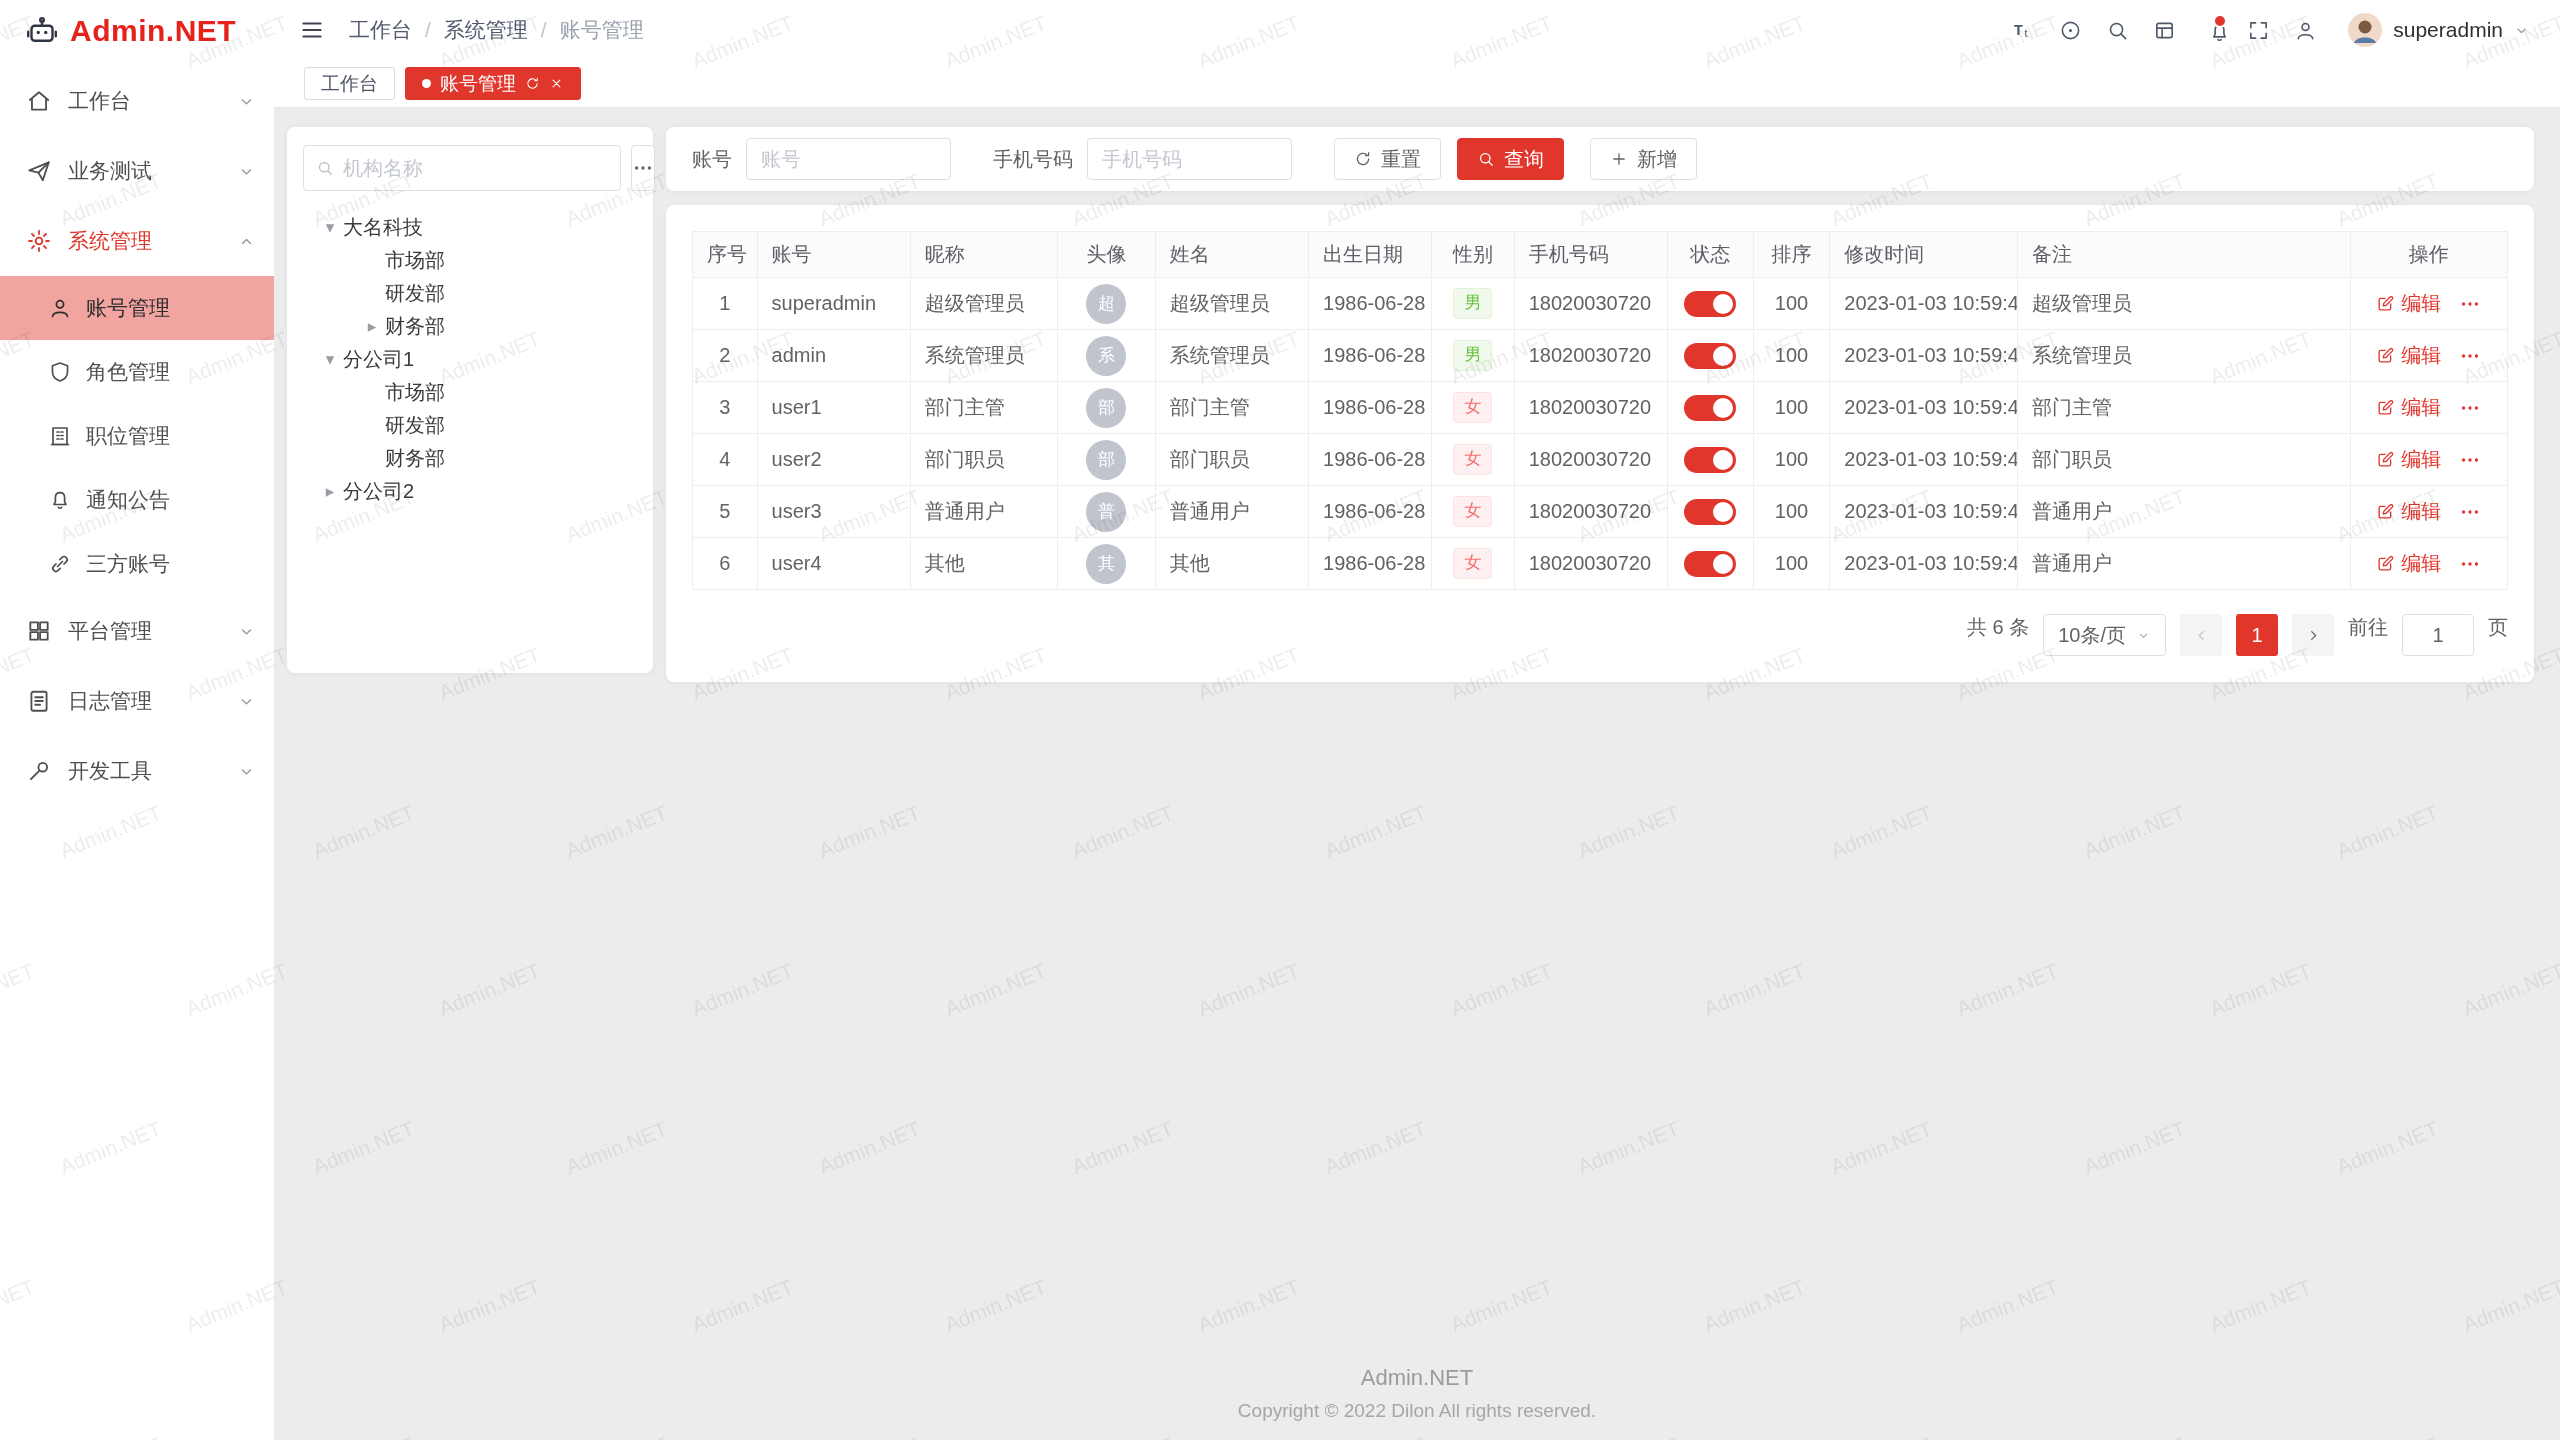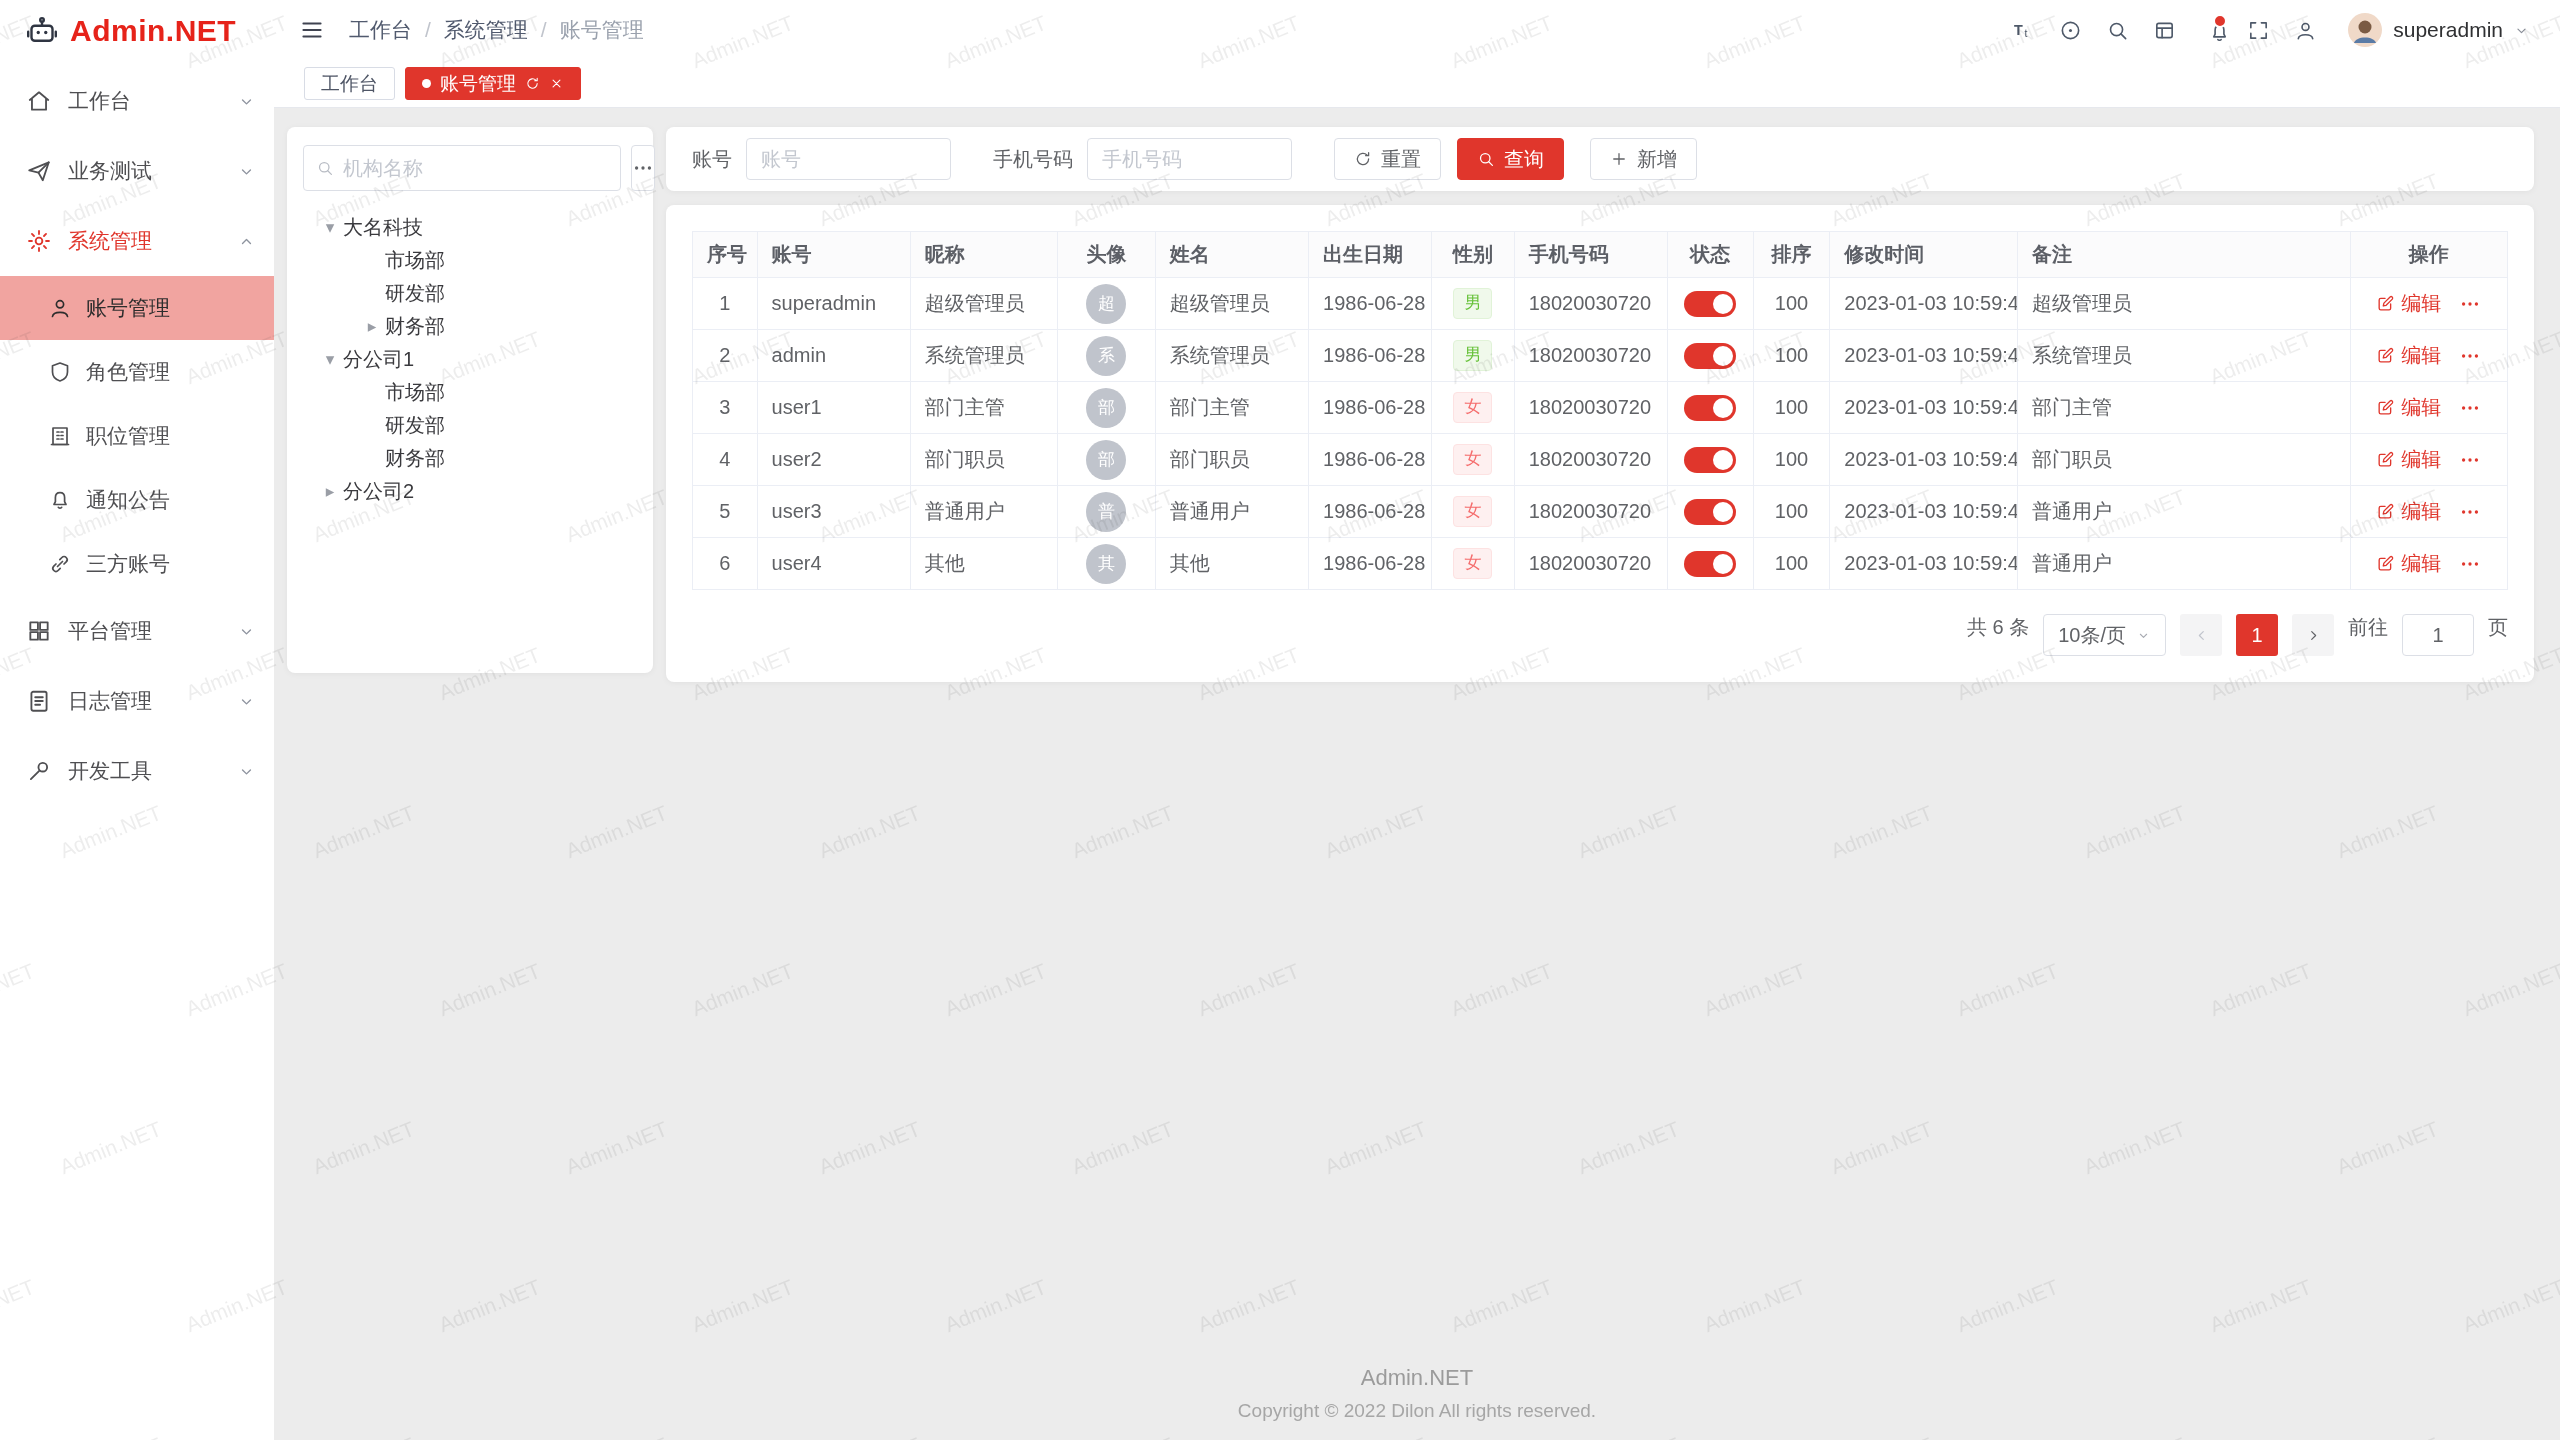--- a/index.html
+++ b/index.html
@@ -87,21 +87,21 @@
   .btn { height:42px; display:inline-flex; align-items:center; gap:9px; padding:0 19px; border-radius:4px; font-size:20px; border:1px solid #dcdfe6; background:#fff; color:#606266; }
   .btn svg { width:18px; height:18px; }
   .btn.primary { background:#e0362c; border-color:#e0362c; color:#fff; }
   .btn.reset { margin-left:42px; }
   .btn.query { margin-left:16px; }
   .btn.add { margin-left:26px; }
 
   .table-card { padding:26px; }
   table { width:100%; border-collapse:collapse; table-layout:fixed; font-size:20px; color:#606266; }
   th,td { border:1px solid #ebeef5; white-space:nowrap; overflow:hidden; }
-  th { height:46px; background:#fbfbfc; font-weight:700; color:#5c5f66; text-align:left; padding:0 14px; }
+  th { height:46px; background:#fbfbfc; font-weight:400; color:#5c5f66; text-align:left; padding:0 14px; }
   td { height:52px; padding:0 14px; }
   th.center, td.center { text-align:center; }
   .col-index{width:64px}.col-account{width:152px}.col-nickname{width:146px}.col-avatar{width:97px}
   .col-name{width:152px}.col-birth{width:122px}.col-gender{width:82px}.col-phone{width:152px}
   .col-status{width:85px}.col-sort{width:76px}.col-modified{width:186px}.col-remark{width:330px}.col-action{width:156px}
   .avatar-circle { display:inline-flex; align-items:center; justify-content:center; width:40px; height:40px; border-radius:50%; background:#c0c4cc; color:#fff; font-size:17px; vertical-align:middle; }
   .badge { display:inline-block; padding:4px 10px; border-radius:4px; font-size:17px; line-height:1.2; }
   .badge.male { background:#f0f9eb; border:1px solid #e1f3d8; color:#67c23a; }
   .badge.female { background:#fef0f0; border:1px solid #fde2e2; color:#f56c6c; }
   .switch { display:inline-block; width:52px; height:26px; border-radius:13px; background:#e0362c; position:relative; vertical-align:middle; }

